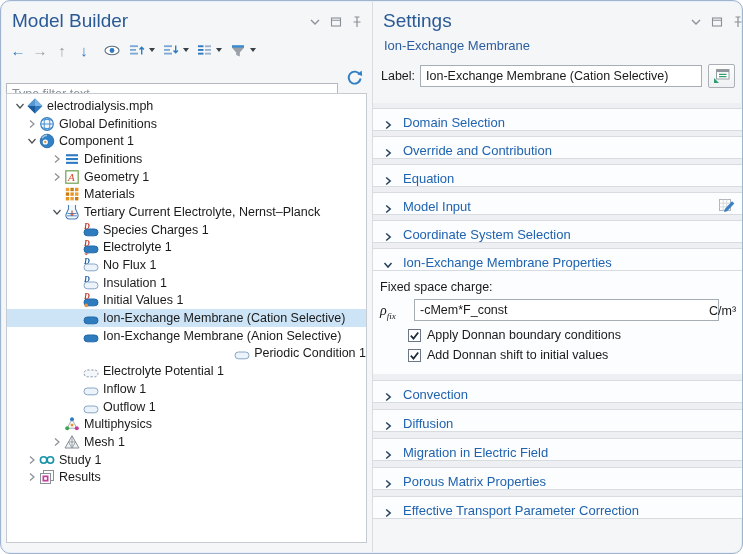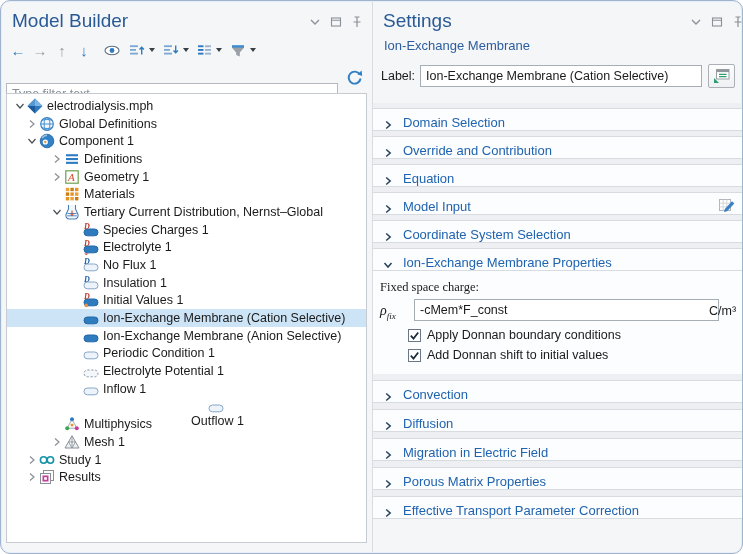--- a/index.html
+++ b/index.html
@@ -46,21 +46,21 @@
   
   .sections{position:absolute;left:0;top:101px;width:371px;}
   .sec-gap{height:5px;background:#edeff2;}
   .sec-gap.g2{height:6px;}
   .sec-row{height:21px;background:#fcfdfe;border-top:1px solid #d8dbdf;border-bottom:1px solid #d8dbdf;
         display:flex;align-items:flex-end;position:relative;}
   .schev{width:16px;margin-left:7px;display:inline-flex;justify-content:center;}
   .slabel{font-size:13px;color:#2063af;margin-left:7px;}
   .sec-icon{position:absolute;right:8px;top:3px;}
   .sec-content{background:#fcfdfe;height:103px;position:relative;}
-  .field-caption{position:absolute;left:7px;top:9px;font-size:12.5px;color:#1a1a1a;font-family:Liberation Serif, serif;}
+  .field-caption{position:absolute;left:7px;top:9px;font-size:12.5px;color:#1a1a1a;}
   .sym{position:absolute;left:7px;top:32px;font-family:"Liberation Serif","DejaVu Serif",serif;
        font-style:italic;font-size:14px;color:#1a1a1a;}
   .sym sub{font-size:9px;}
   .rho-input{position:absolute;left:41px;top:28px;width:305px;height:22px;box-sizing:border-box;
        border:1px solid #a7adb4;background:#fff;font-size:12.5px;padding:0 5px;color:#1a1a1a;outline:none;}
   .unit{position:absolute;left:336px;top:33px;font-size:12.5px;color:#1a1a1a;}
   .cb-row{position:absolute;left:7px;display:flex;align-items:center;gap:6px;font-size:12.5px;color:#1a1a1a;padding-left:28px;}
   .cb-row.r1{top:57px;} .cb-row.r2{top:77px;}
   .cbx{display:inline-flex;width:13px;height:13px;}
 </style>
@@ -254,21 +254,21 @@
               <path d="M1.5 3l3.5 4 3.5-4" stroke="#4a4f55" stroke-width="1.2" fill="none"></path>
             </svg>
           </span>
           <span class="ticon">
             <svg width="16" height="16" viewBox="0 0 16 16" xmlns="http://www.w3.org/2000/svg">
               <path d="M4.5 1v4L2 10.5A3.5 3.5 0 0 0 5.3 15h5.4A3.5 3.5 0 0 0 14 10.5L11.5 5V1" fill="#f2f7fc" stroke="#4a7fb5" stroke-width="1.1"></path>
               <path d="M3.5 9.5h9M3.2 11.8h9.6" stroke="#4a7fb5" stroke-width="0.9"></path>
               <path d="M8 6.5v5M6.7 10.2L8 11.6l1.3-1.4" stroke="#c0392b" stroke-width="1" fill="none"></path>
             </svg>
           </span>
-          <span class="tlabel">Tertiary Current Distribution, Nernst–Global</span>
+          <span class="tlabel">Tertiary Current Electrolyte, Nernst–Planck</span>
         </div>
         <div class="trow" style="padding-left: 62px;">
           <span class="tchev"></span>
           <span class="ticon">
             <svg width="16" height="16" viewBox="0 0 16 16" xmlns="http://www.w3.org/2000/svg">
               <rect x="1" y="7" width="14" height="6.8" rx="3.4" fill="#2e7bbe" stroke="#2368a8" stroke-width="1"></rect>
               <text x="1" y="6.8" font-size="8" font-style="italic" font-weight="bold" font-family="Liberation Serif,serif" fill="#c0392b">D</text>
             </svg>
           </span>
           <span class="tlabel">Species Charges 1</span>
@@ -326,21 +326,21 @@
         </div>
         <div class="trow" style="padding-left: 62px;">
           <span class="tchev"></span>
           <span class="ticon">
             <svg width="16" height="16" viewBox="0 0 16 16" xmlns="http://www.w3.org/2000/svg">
               <rect x="1" y="7" width="14" height="6.8" rx="3.4" fill="#2e7bbe" stroke="#2368a8" stroke-width="1"></rect>
             </svg>
           </span>
           <span class="tlabel">Ion-Exchange Membrane (Anion Selective)</span>
         </div>
-        <div class="trow" style="padding-left: 62px;">
+        <div class="trow" style="padding-left: 62px; justify-content: flex-end;">
           <span class="tchev"></span>
           <span class="ticon">
             <svg width="16" height="16" viewBox="0 0 16 16" xmlns="http://www.w3.org/2000/svg">
               <rect x="1" y="7" width="14" height="6.8" rx="3.4" fill="#edf3fa" stroke="#88a6c6" stroke-width="1"></rect>
             </svg>
           </span>
           <span class="tlabel">Periodic Condition 1</span>
         </div>
         <div class="trow" style="padding-left: 62px; text-align: right;">
           <span class="tchev"></span>
@@ -353,21 +353,21 @@
         </div>
         <div class="trow" style="padding-left: 62px;">
           <span class="tchev"></span>
           <span class="ticon">
             <svg width="16" height="16" viewBox="0 0 16 16" xmlns="http://www.w3.org/2000/svg">
               <rect x="1" y="7" width="14" height="6.8" rx="3.4" fill="#edf3fa" stroke="#88a6c6" stroke-width="1"></rect>
             </svg>
           </span>
           <span class="tlabel">Inflow 1</span>
         </div>
-        <div class="trow" style="padding-left: 62px; flex-direction: column;">
+        <div class="trow" style="padding-left: 62px;">
           <span class="tchev"></span>
           <span class="ticon">
             <svg width="16" height="16" viewBox="0 0 16 16" xmlns="http://www.w3.org/2000/svg">
               <rect x="1" y="7" width="14" height="6.8" rx="3.4" fill="#edf3fa" stroke="#88a6c6" stroke-width="1"></rect>
             </svg>
           </span>
           <span class="tlabel">Outflow 1</span>
         </div>
         <div class="trow" style="padding-left: 43px;">
           <span class="tchev"></span>

